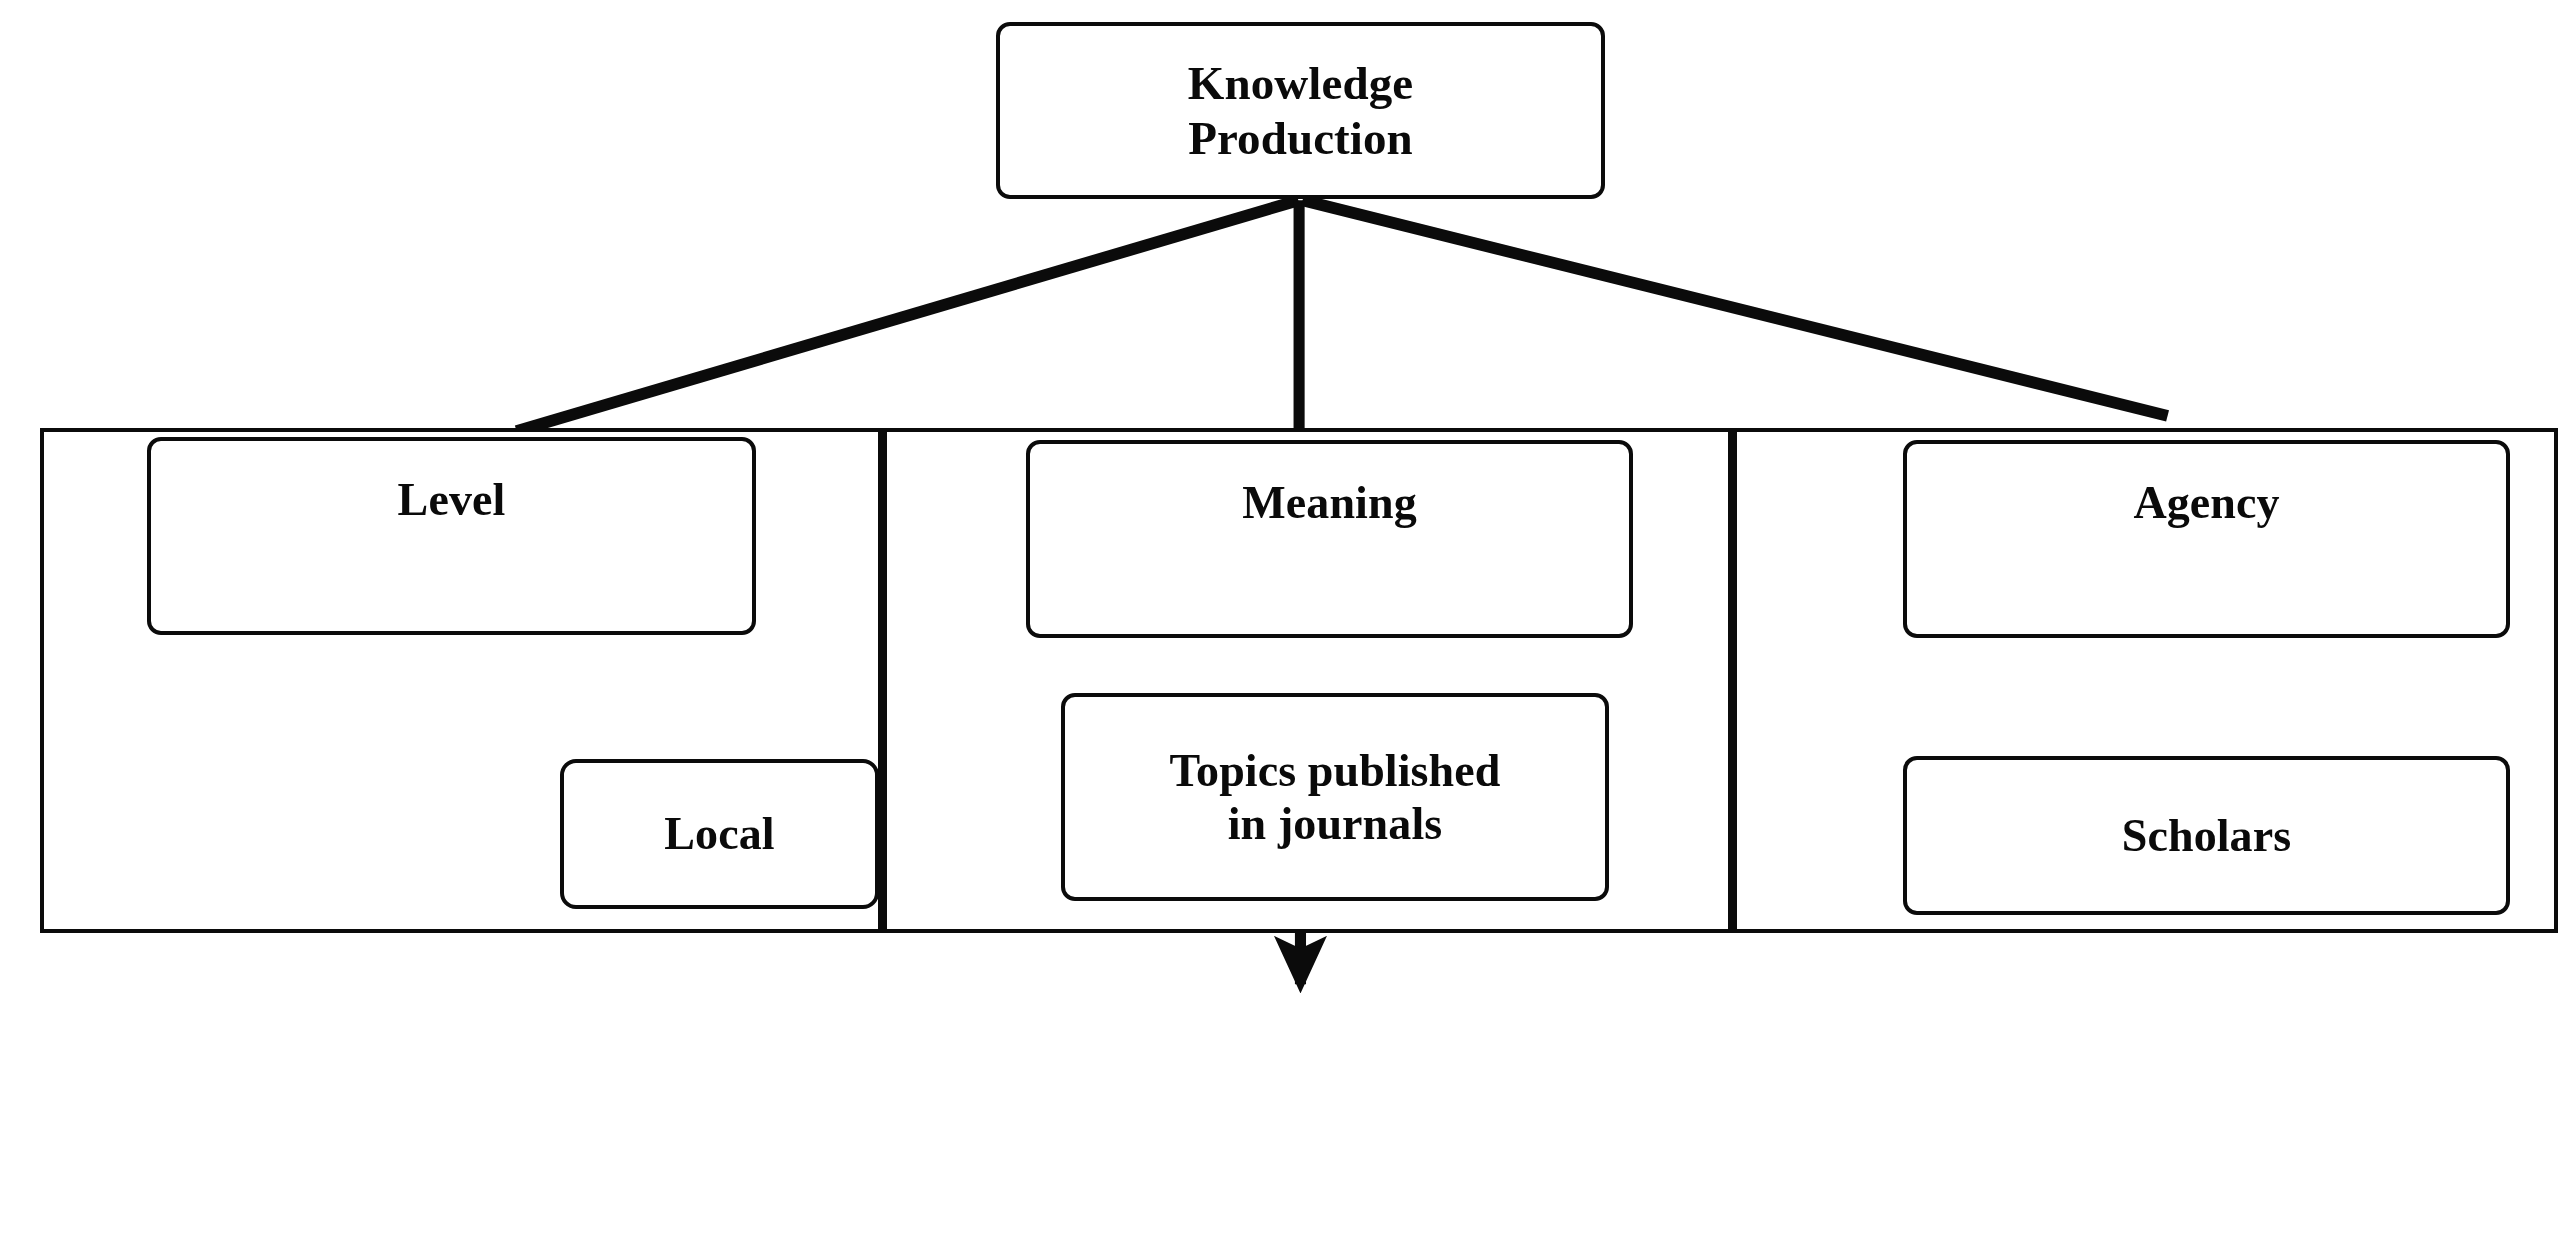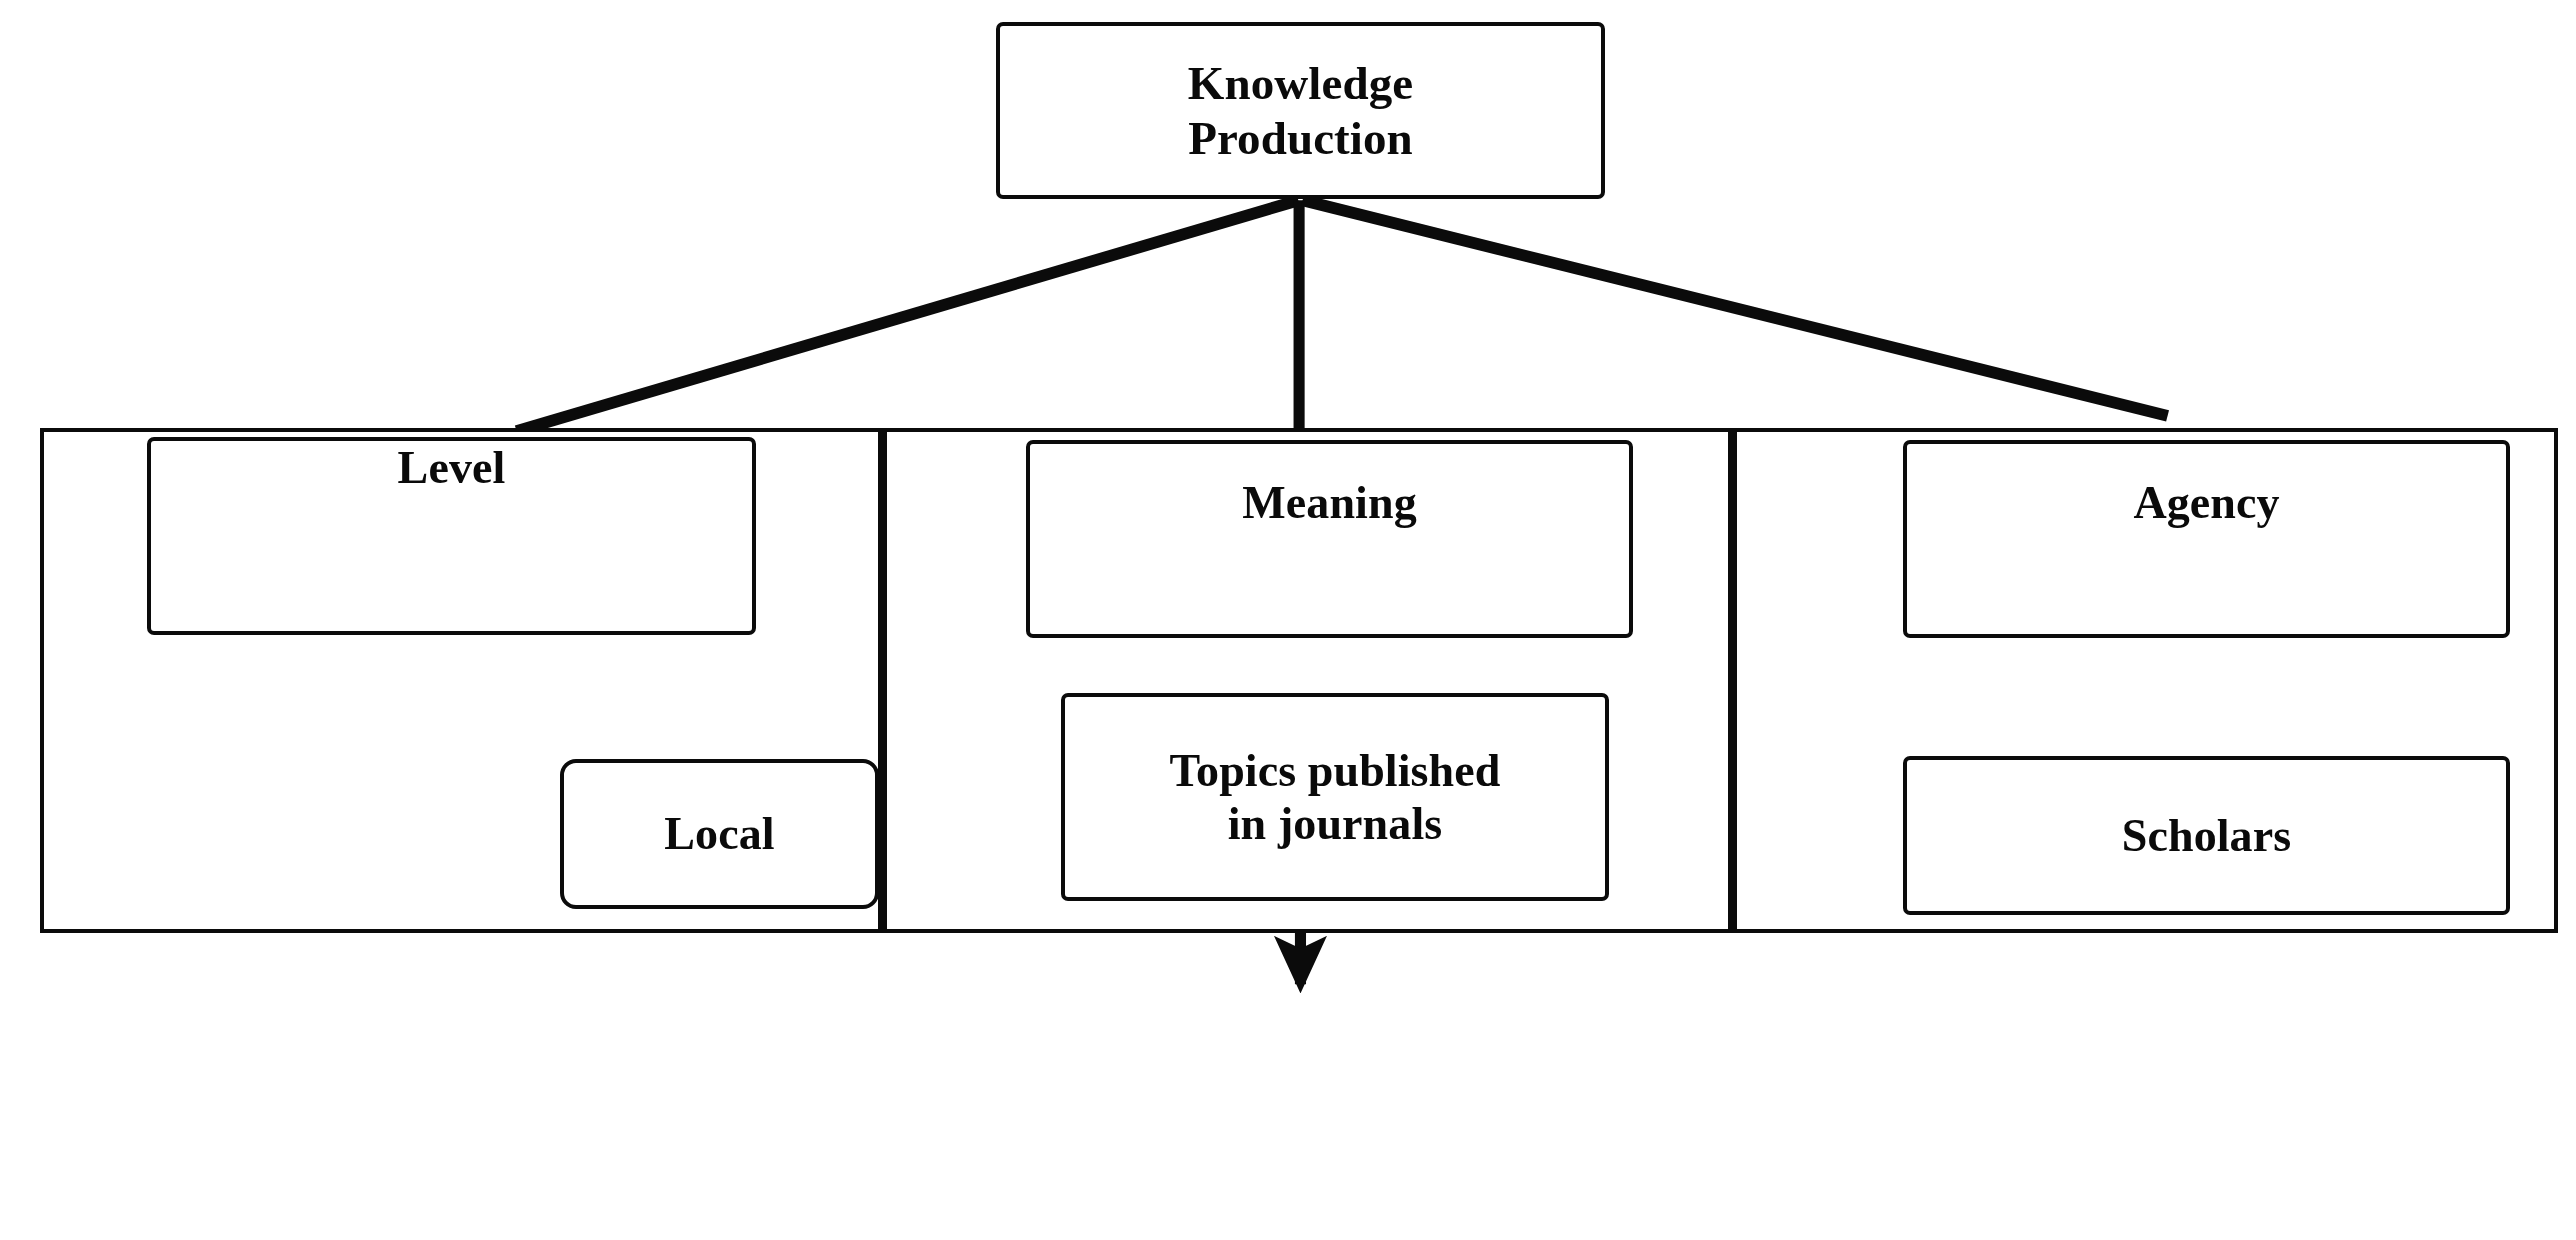--- a/index.html
+++ b/index.html
@@ -23,21 +23,21 @@
     width: 2576px;
     height: 1240px;
     pointer-events: none;
   }
   
   .node {
     position: absolute;
     box-sizing: border-box;
     background: #ffffff;
     border: 4.9px solid #0b0b0b;
-    border-radius: 7px;
+    border-radius: 14px;
     display: flex;
     justify-content: center;
     z-index: 3;
   }
   .node .label {
     font-weight: bold;
     color: #0a0a0a;
     text-align: center;
     line-height: 1.16;
     letter-spacing: 0.1px;
@@ -92,21 +92,21 @@
 Production</div>
   </div>
 
   <div id="group-container" style="left:40px; top:428px; width:2518px; height:505px;">
   </div>
 
   <div class="panel-divider" style="left:878px; top:428px; width:9px; height:505px;"></div>
 
   <div class="panel-divider" style="left:1728px; top:428px; width:9px; height:505px;"></div>
 
-  <div class="node v-upper" style="left:147px; top:437px; width:609px; height:198px; ">
+  <div class="node v-upper" style="left:147px; top:437px; width:609px; height:198px; padding-top:32px;">
     <div class="label" style="font-size:46px;">Level</div>
   </div>
 
 
   <div class="node v-center" style="left:560px; top:759px; width:319px; height:150px; border-radius:16px;">
     <div class="label" style="font-size:46px;">Local</div>
   </div>
 
   <div class="node v-upper" style="left:1026px; top:440px; width:607px; height:198px; padding-top:32px;">
     <div class="label" style="font-size:46px;">Meaning</div>

